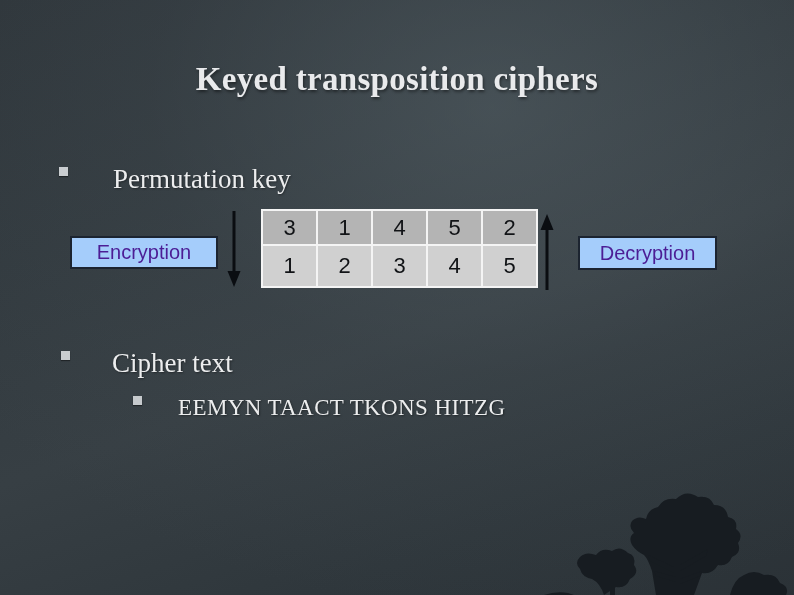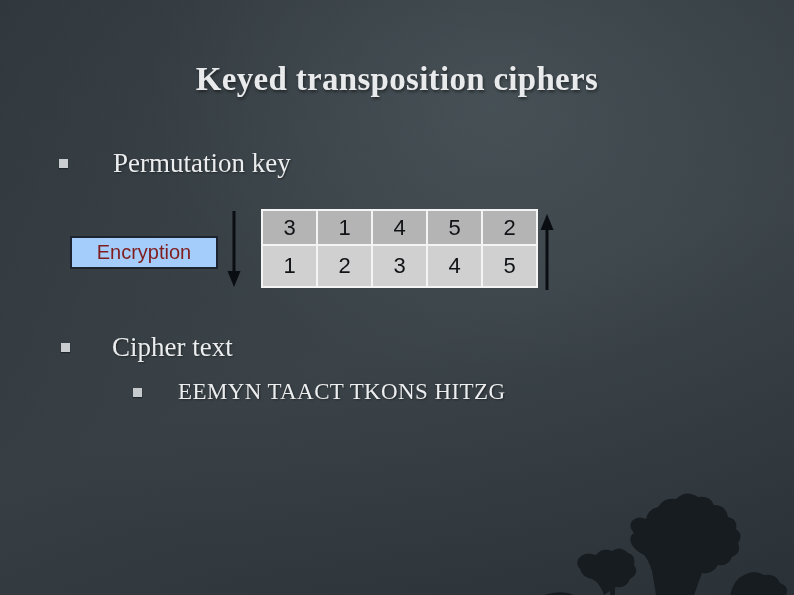--- a/index.html
+++ b/index.html
@@ -53,20 +53,21 @@
     flex: 0 0 auto;
     box-shadow: 0 1px 1px rgba(0,0,0,0.4);
   }
   .bullet-text {
     font-family: "Liberation Serif", serif;
     font-size: 27px;
     line-height: 30px;
     color: #ecedee;
     white-space: nowrap;
     text-shadow: 1px 1px 2px rgba(0,0,0,0.4);
+    margin-top: 16px;
   }
 
   #bullet-permutation { left: 59px; top: 148px; }
   #bullet-permutation .bullet-text { margin-left: 45px; }
 
   #bullet-cipher { left: 61px; top: 332px; }
   #bullet-cipher .bullet-text { margin-left: 42px; }
 
   #bullet-ciphertext {
     left: 133px;
@@ -110,21 +111,21 @@
   #perm-table tr.row-bottom td {
     background: #d0d0d0;
     height: 40px;
   }
 
   
   .callout {
     position: absolute;
     background: #a5cdfb;
     border: 2px solid #1c2430;
-    color: #7f1d1d;
+    color: #4c1d95;
     font-family: "Liberation Sans", sans-serif;
     font-size: 20px;
     display: flex;
     align-items: center;
     justify-content: center;
     box-sizing: border-box;
     white-space: nowrap;
   }
   #callout-encryption {
     left: 70px;
@@ -193,20 +194,21 @@
         <td>5</td>
       </tr>
     </tbody>
   </table>
 
   <svg class="arrow-svg" id="arrow-up-decryption" width="24" height="80" viewBox="0 0 24 80">
     <line x1="12" y1="78" x2="12" y2="14" stroke="#0a0d11" stroke-width="3"></line>
     <polygon points="12,2 5.5,18 18.5,18" fill="#0a0d11"></polygon>
   </svg>
 
+  <div class="callout" id="callout-decryption">Decryption</div>
 
   <div class="bullet-row" id="bullet-cipher">
     <span class="bullet-marker"></span>
     <span class="bullet-text">Cipher text</span>
   </div>
 
   <div class="bullet-row" id="bullet-ciphertext">
     <span class="bullet-marker"></span>
     <span class="bullet-text">EEMYN TAACT TKONS HITZG</span>
   </div>

